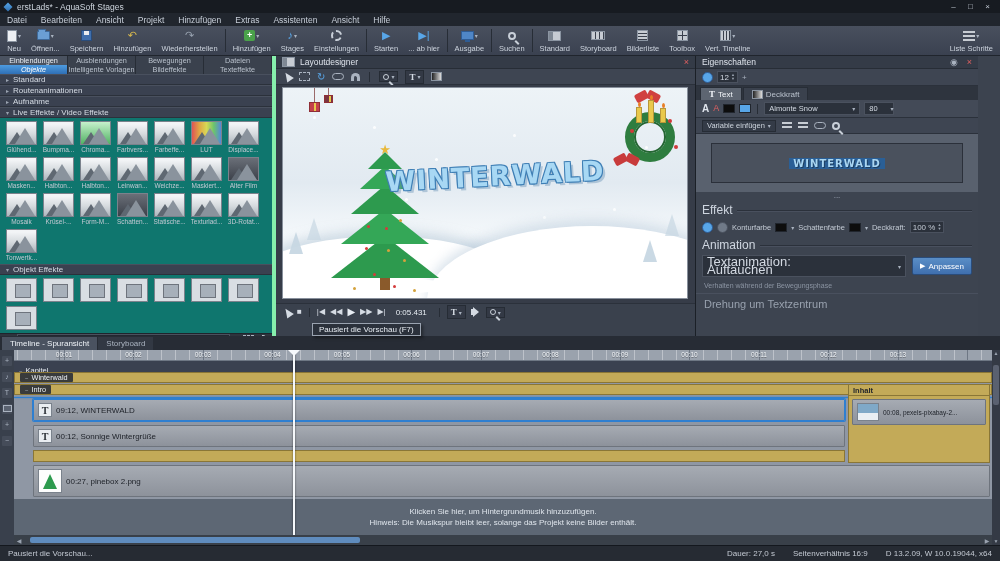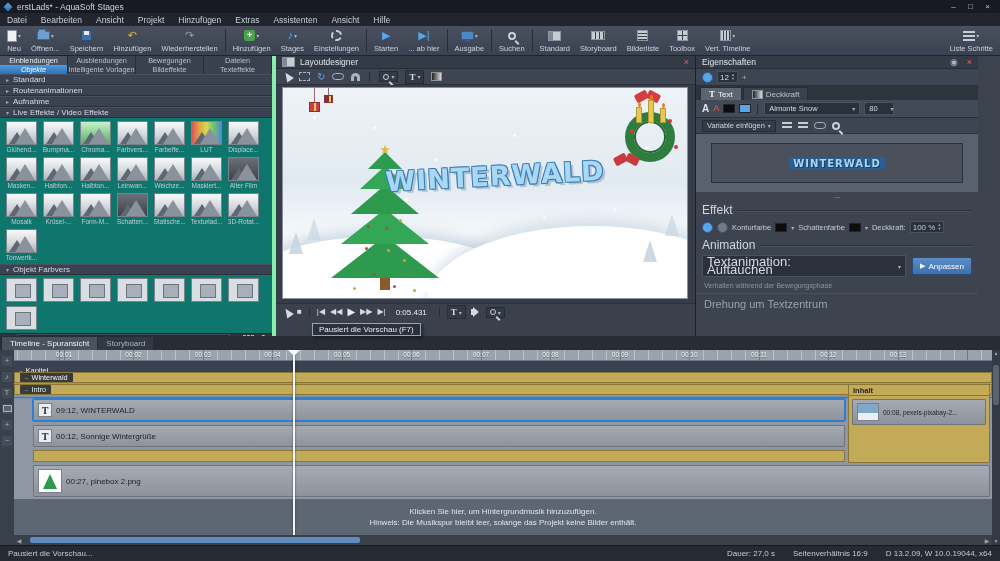--- a/index.html
+++ b/index.html
@@ -501,21 +501,21 @@
             <span class="cl">3D-Rotat...</span>
           </div>
         <div class="cell">
             <span class="thumb"></span>
             <span class="cl">Tonwertk...</span>
           </div>
       </div>
 
       <div class="sect">
         <span class="sarr">▾</span>
-        <span>Objekt Farbvers</span>
+        <span>Objekt Effekte</span>
       </div>
       <div class="grid">
         <div class="cell">
             <span class="thumb obj"></span>
           </div>
         <div class="cell">
             <span class="thumb obj"></span>
           </div>
         <div class="cell">
             <span class="thumb obj"></span>

